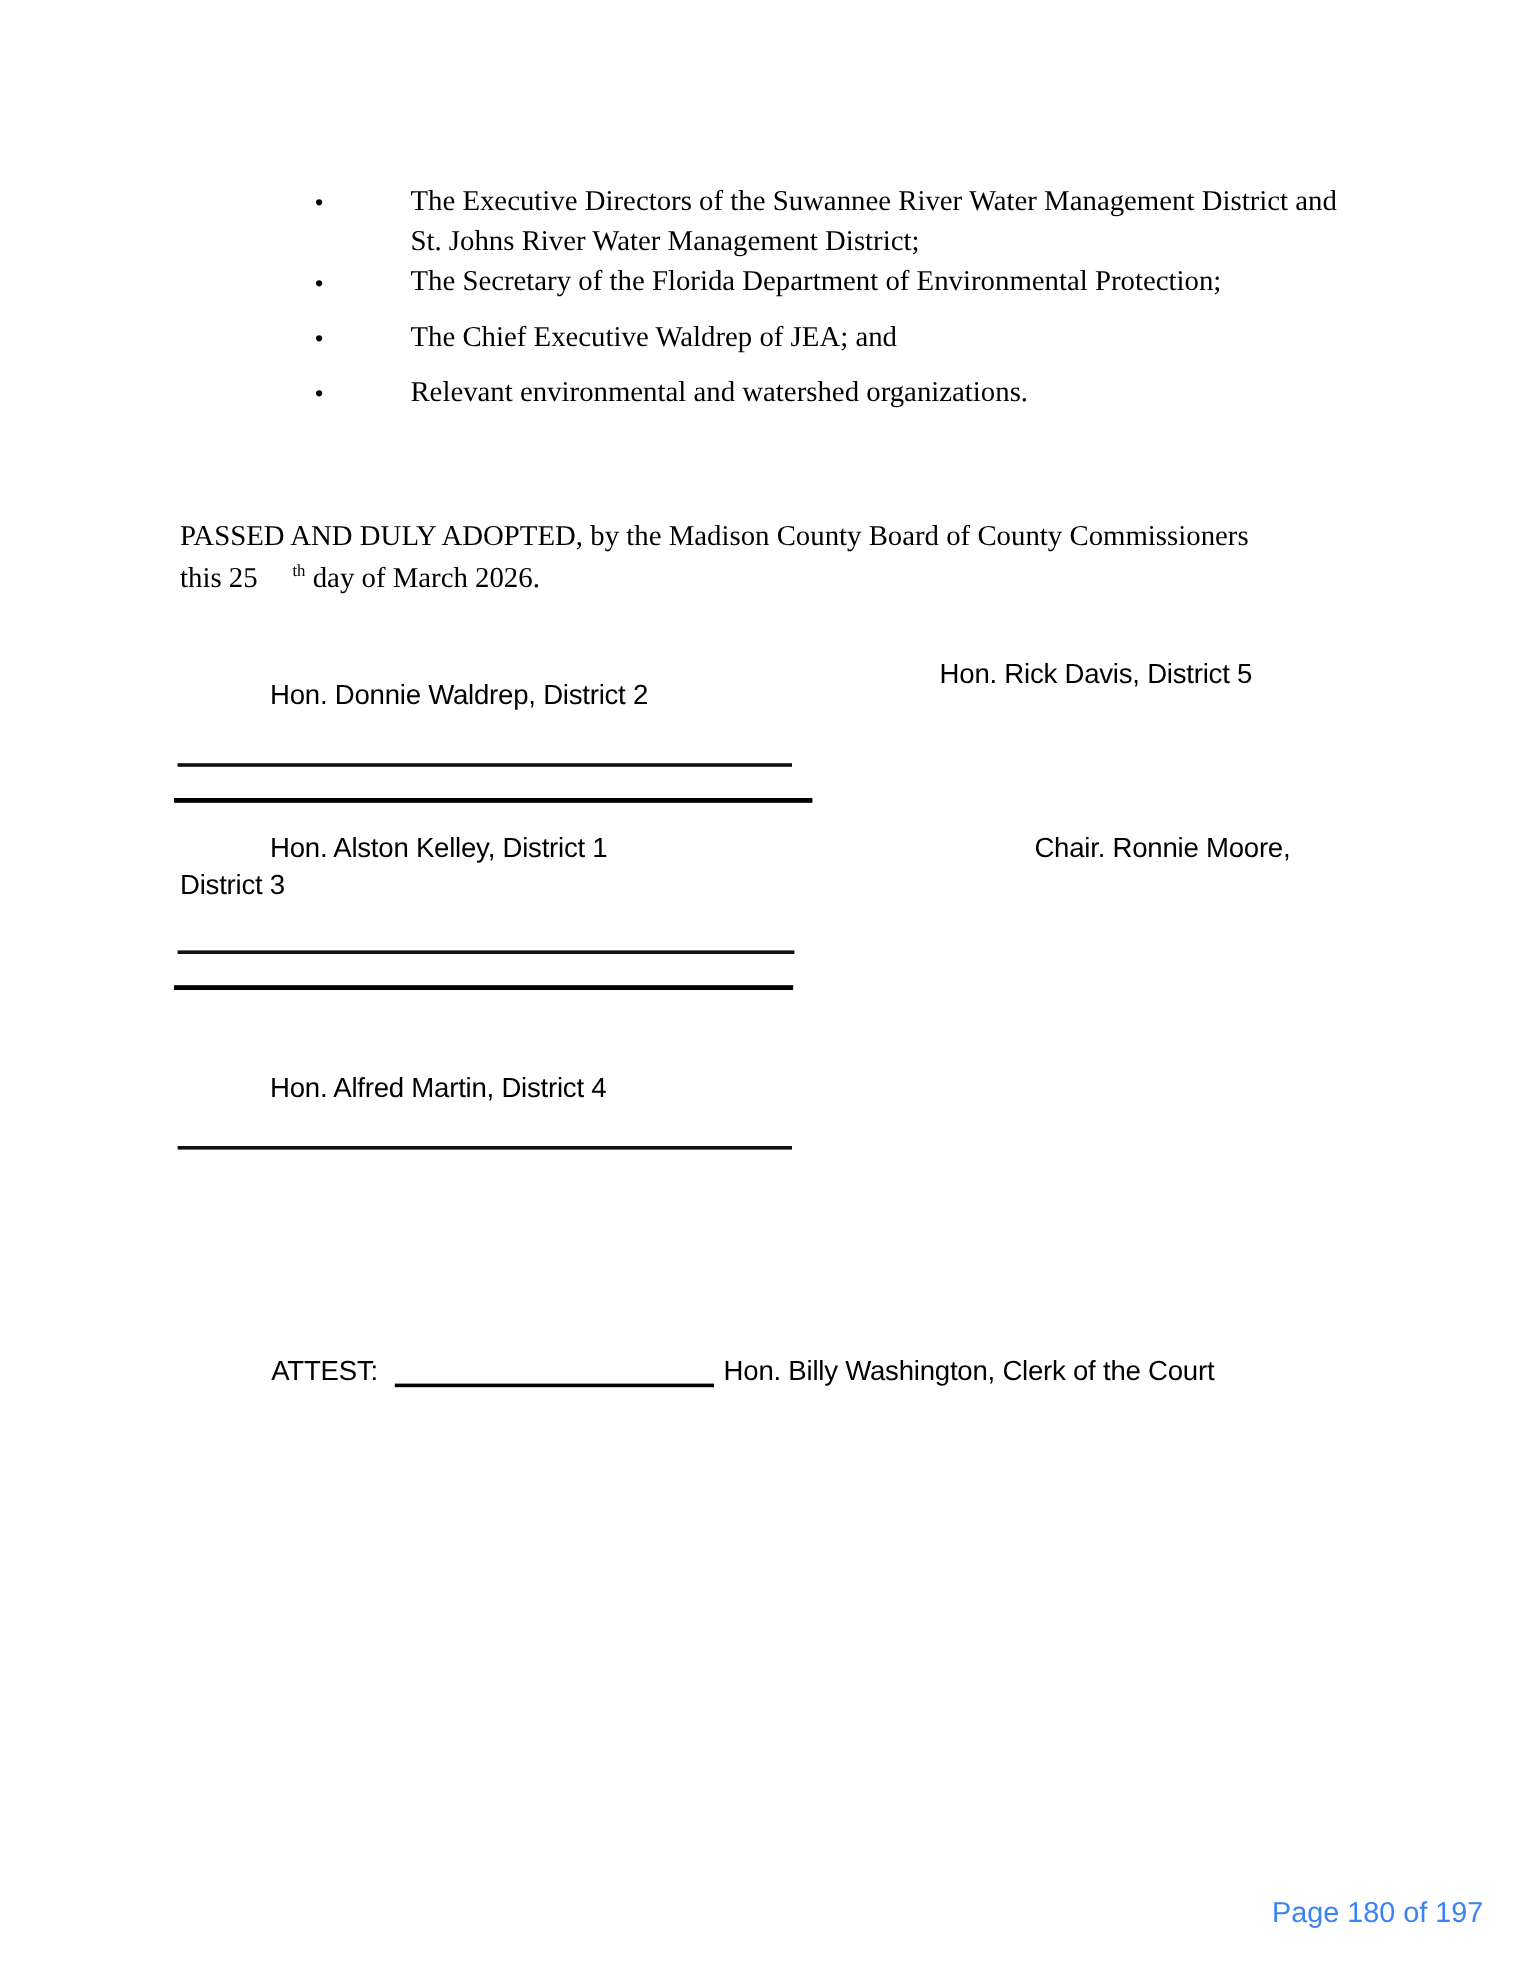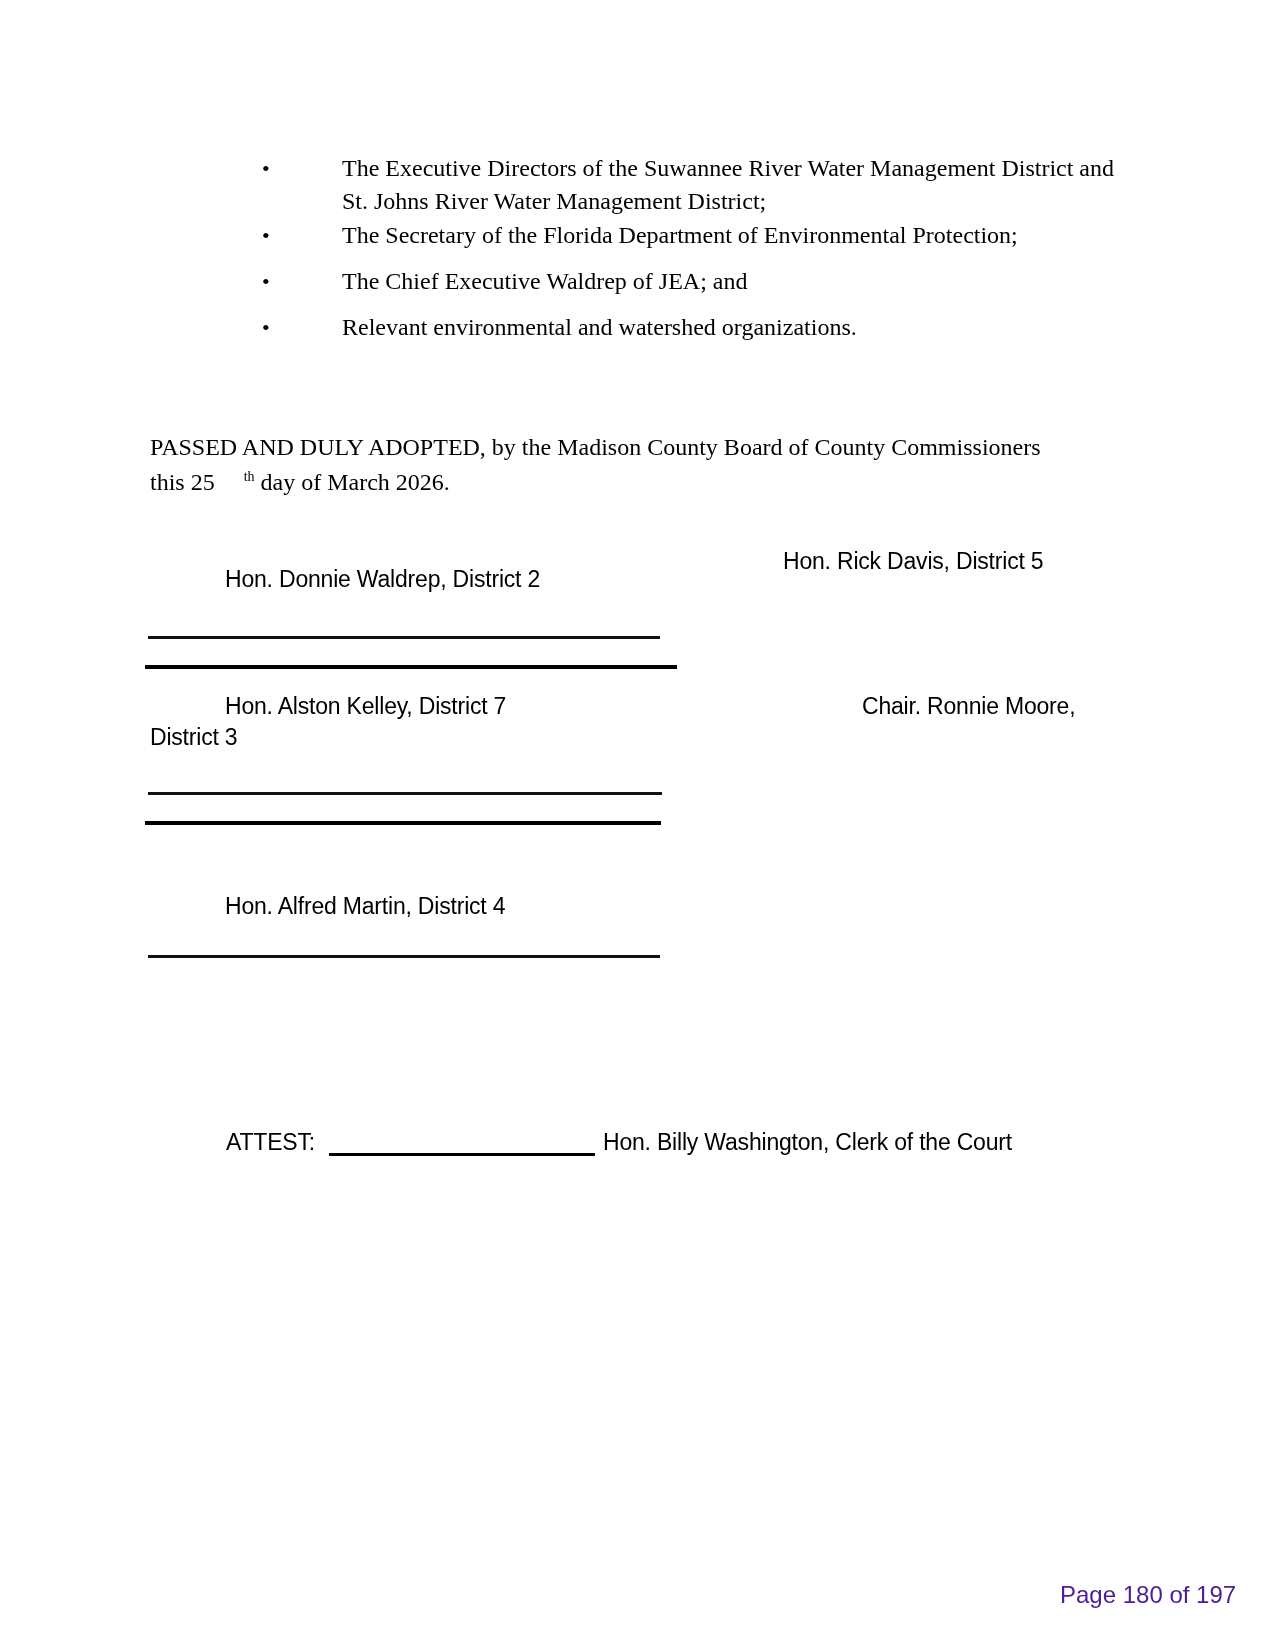--- a/index.html
+++ b/index.html
@@ -69,21 +69,21 @@
     vertical-align: baseline;
     position: relative;
     top: -9px;
     margin-left: 29px;
   }
   .footer-text {
     font-family: "Liberation Sans", sans-serif;
     font-size: 24px;
     line-height: 28px;
     white-space: nowrap;
-    color: #4c1d95;
+    color: #3b82f6;
   }
 </style>
 </head>
 <body>
 
 <div id="page">
 
   <div class="abs bullet-item" style="left:262px; top:152px;">
     <span class="bullet-marker">•</span>
     <span>
@@ -111,21 +111,21 @@
     <div class="para-line">PASSED AND DULY ADOPTED, by the Madison County Board of County Commissioners</div>
     <div class="para-line"><span>this 25</span><sup class="th">th</sup><span> day of March 2026.</span></div>
   </div>
 
   <div class="abs bold-sans" style="left:225px; top:565px;">Hon. Donnie Waldrep, District 2</div>
   <div class="abs bold-sans" style="left:783px; top:547px;">Hon. Rick Davis, District 5</div>
 
   <div class="abs sig-line" style="left:148px; top:636px; width:512px;"></div>
   <div class="abs sig-line thick" style="left:145px; top:665px; width:532px;"></div>
 
-  <div class="abs bold-sans" style="left:225px; top:692px;">Hon. Alston Kelley, District 7</div>
+  <div class="abs bold-sans" style="left:225px; top:692px;">Hon. Alston Kelley, District 1</div>
   <div class="abs bold-sans" style="left:862px; top:692px;">Chair. Ronnie Moore,</div>
   <div class="abs bold-sans" style="left:150px; top:723px;">District 3</div>
 
   <div class="abs sig-line" style="left:148px; top:792px; width:514px;"></div>
   <div class="abs sig-line thick" style="left:145px; top:821px; width:516px;"></div>
 
   <div class="abs bold-sans" style="left:225px; top:892px;text-align:center;">Hon. Alfred Martin, District 4</div>
 
   <div class="abs sig-line" style="left:148px; top:955px; width:512px;"></div>
 

